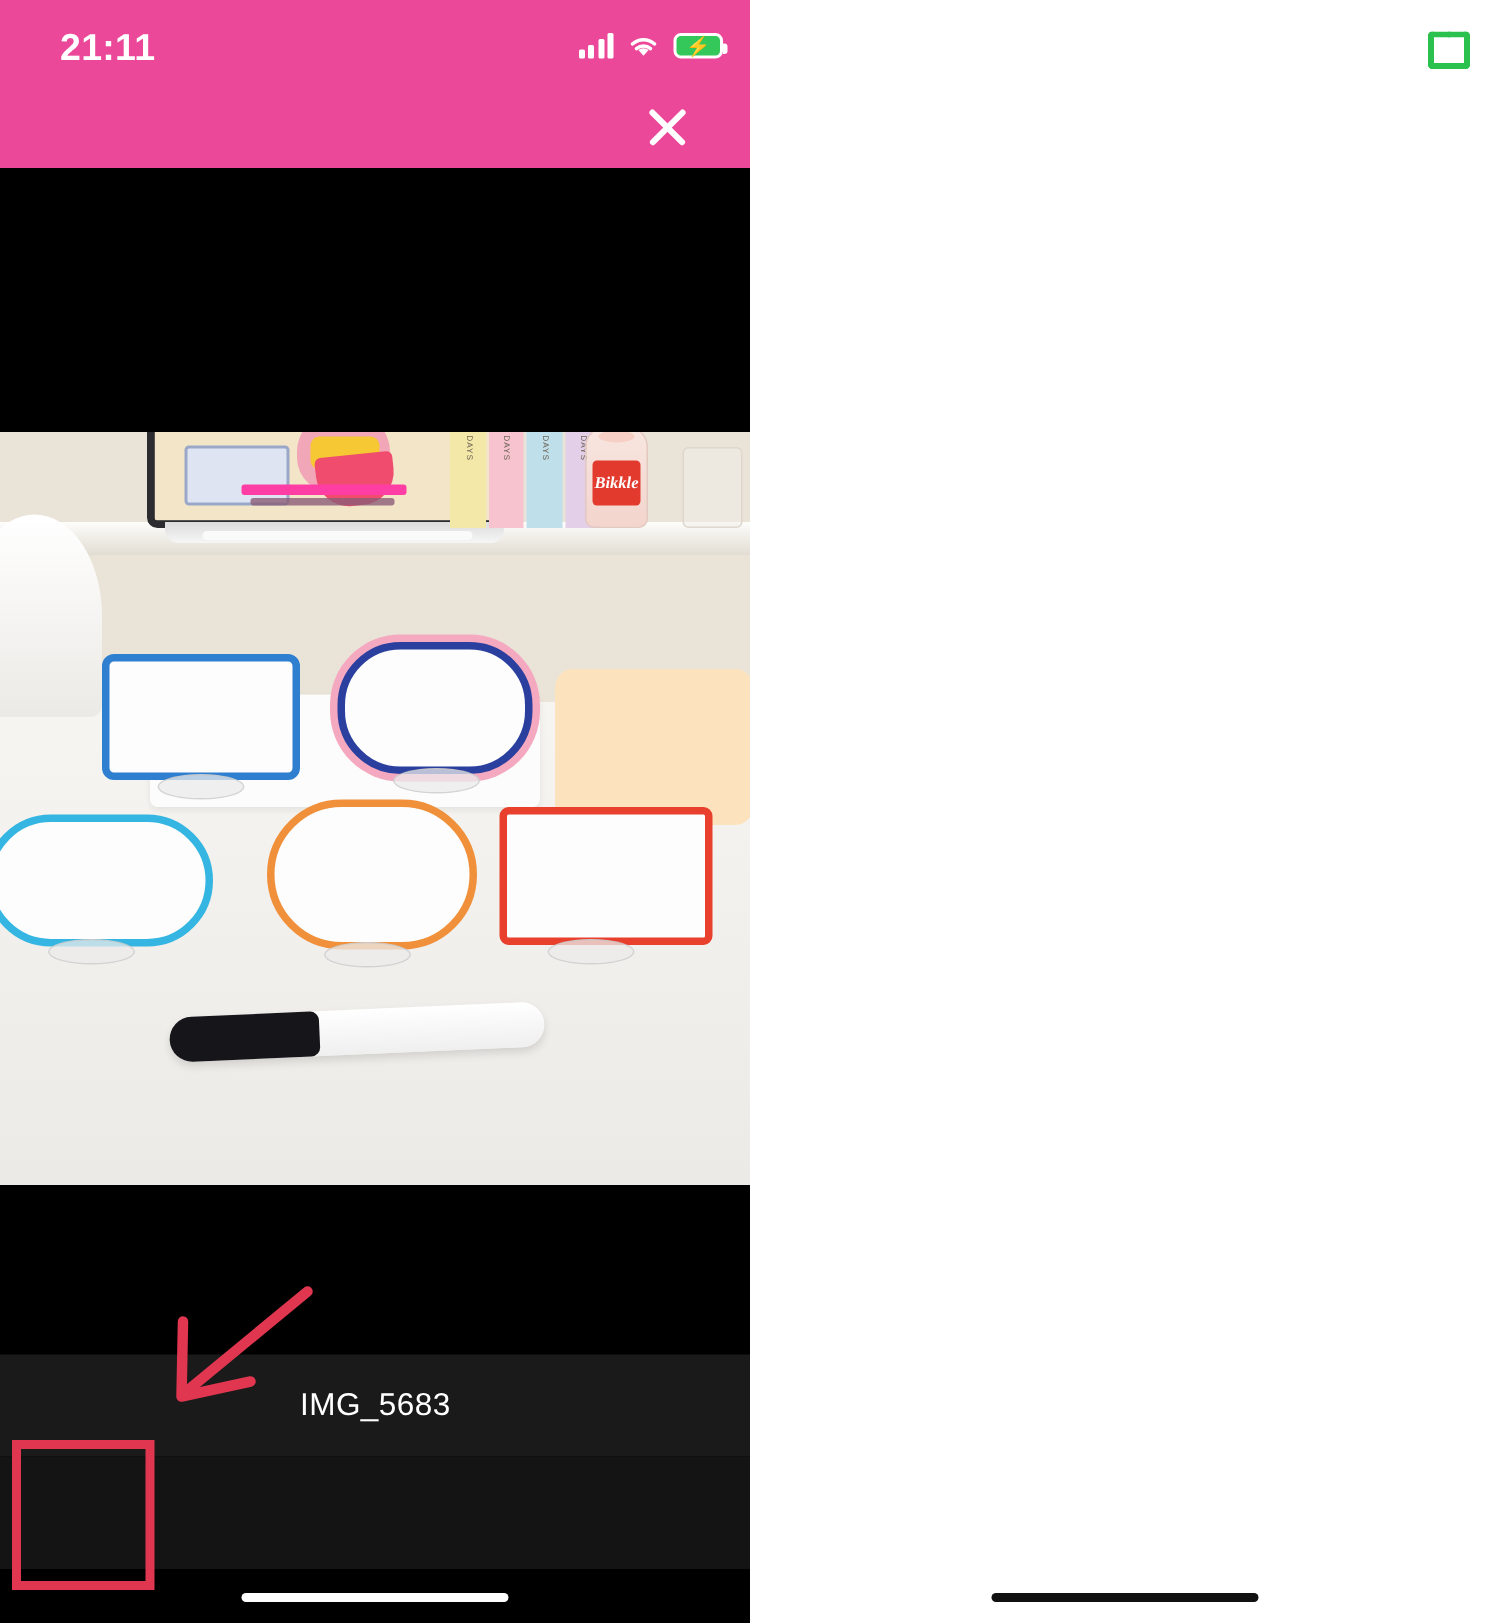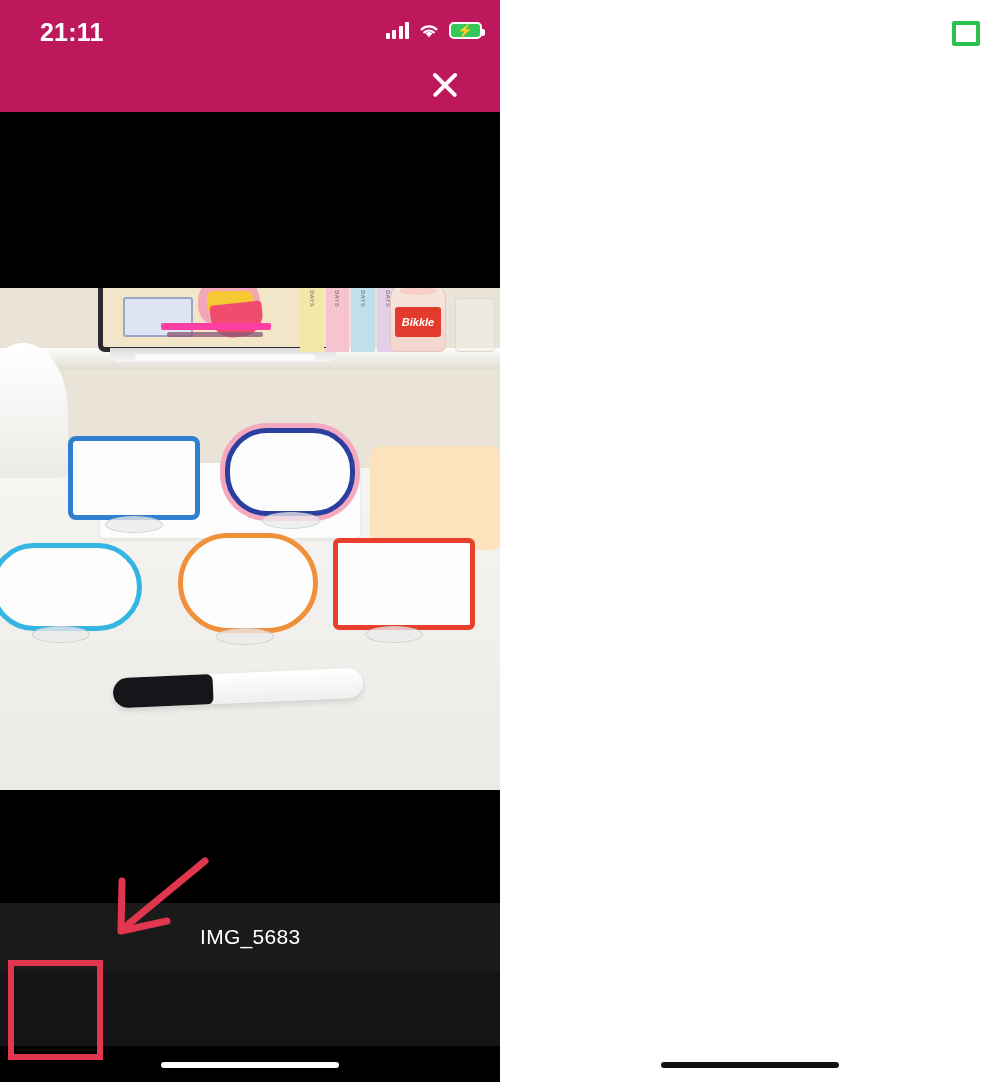--- a/index.html
+++ b/index.html
@@ -15,21 +15,21 @@
   
   .left {
     position:relative;
     width:500px; height:1082px;
     background:#000;
     overflow:hidden;
     flex:0 0 500px;
   }
   .statusbar {
     position:absolute; top:0; left:0; width:500px; height:112px;
-    background:#be185d;
+    background:#ec4899;
   }
   .clock {
     position:absolute; left:40px; top:18px;
     color:#fff; font-size:25px; font-weight:bold; letter-spacing:.2px;
   }
   .status-icons {
     position:absolute; right:18px; top:18px;
     display:flex; align-items:center; gap:9px; height:24px;
   }
   .sig { display:flex; align-items:flex-end; gap:2.5px; height:17px; }
@@ -89,23 +89,23 @@
 
   .books { position:absolute; left:300px; top:-8px; width:100px; height:72px;
     display:flex; gap:2px; }
   .books span { flex:1; border-radius:2px 2px 0 0; position:relative; }
   .bk1{background:#f4e8a8;} .bk2{background:#f6c3cf;}
   .bk3{background:#bfe0ea;} .bk4{background:#e4cfe8;}
   .books span:after{ content:"OVY DAYS"; position:absolute; left:50%; top:8px;
     transform:translateX(-50%) rotate(90deg); transform-origin:center;
     font-size:5.5px; letter-spacing:.6px; color:#6c6355; white-space:nowrap; }
 
-  .can { position:absolute; left:390px; top:-4px; width:56px; height:68px;
+  .can { position:absolute; left:390px; top:-4px; width:42px; height:68px;
     background:linear-gradient(#f8e6e0,#f3d5cd); border-radius:14px 14px 6px 6px;
-    border:1px solid #e4c8c0; overflow:hidden; }
+    border:1px solid #e4c8c0; overflow:hidden;font-family:Liberation Serif, serif; }
   .can-label { position:absolute; left:4px; top:22px; right:4px; height:30px;
     background:#e23b2e; border-radius:3px; color:#fff; font-size:11px;
     font-weight:bold; text-align:center; line-height:30px; font-style:italic; }
   .can-top { position:absolute; left:8px; top:2px; right:8px; height:8px;
     background:#f7cfc4; border-radius:50%; }
   .jar { position:absolute; left:455px; top:10px; width:40px; height:54px;
     background:rgba(240,238,233,.55); border:1px solid #ddd7cd; border-radius:4px; }
 
   .desk { position:absolute; left:0; top:180px; width:500px; height:322px;
     background:linear-gradient(#f7f5f1,#eceae6); }

